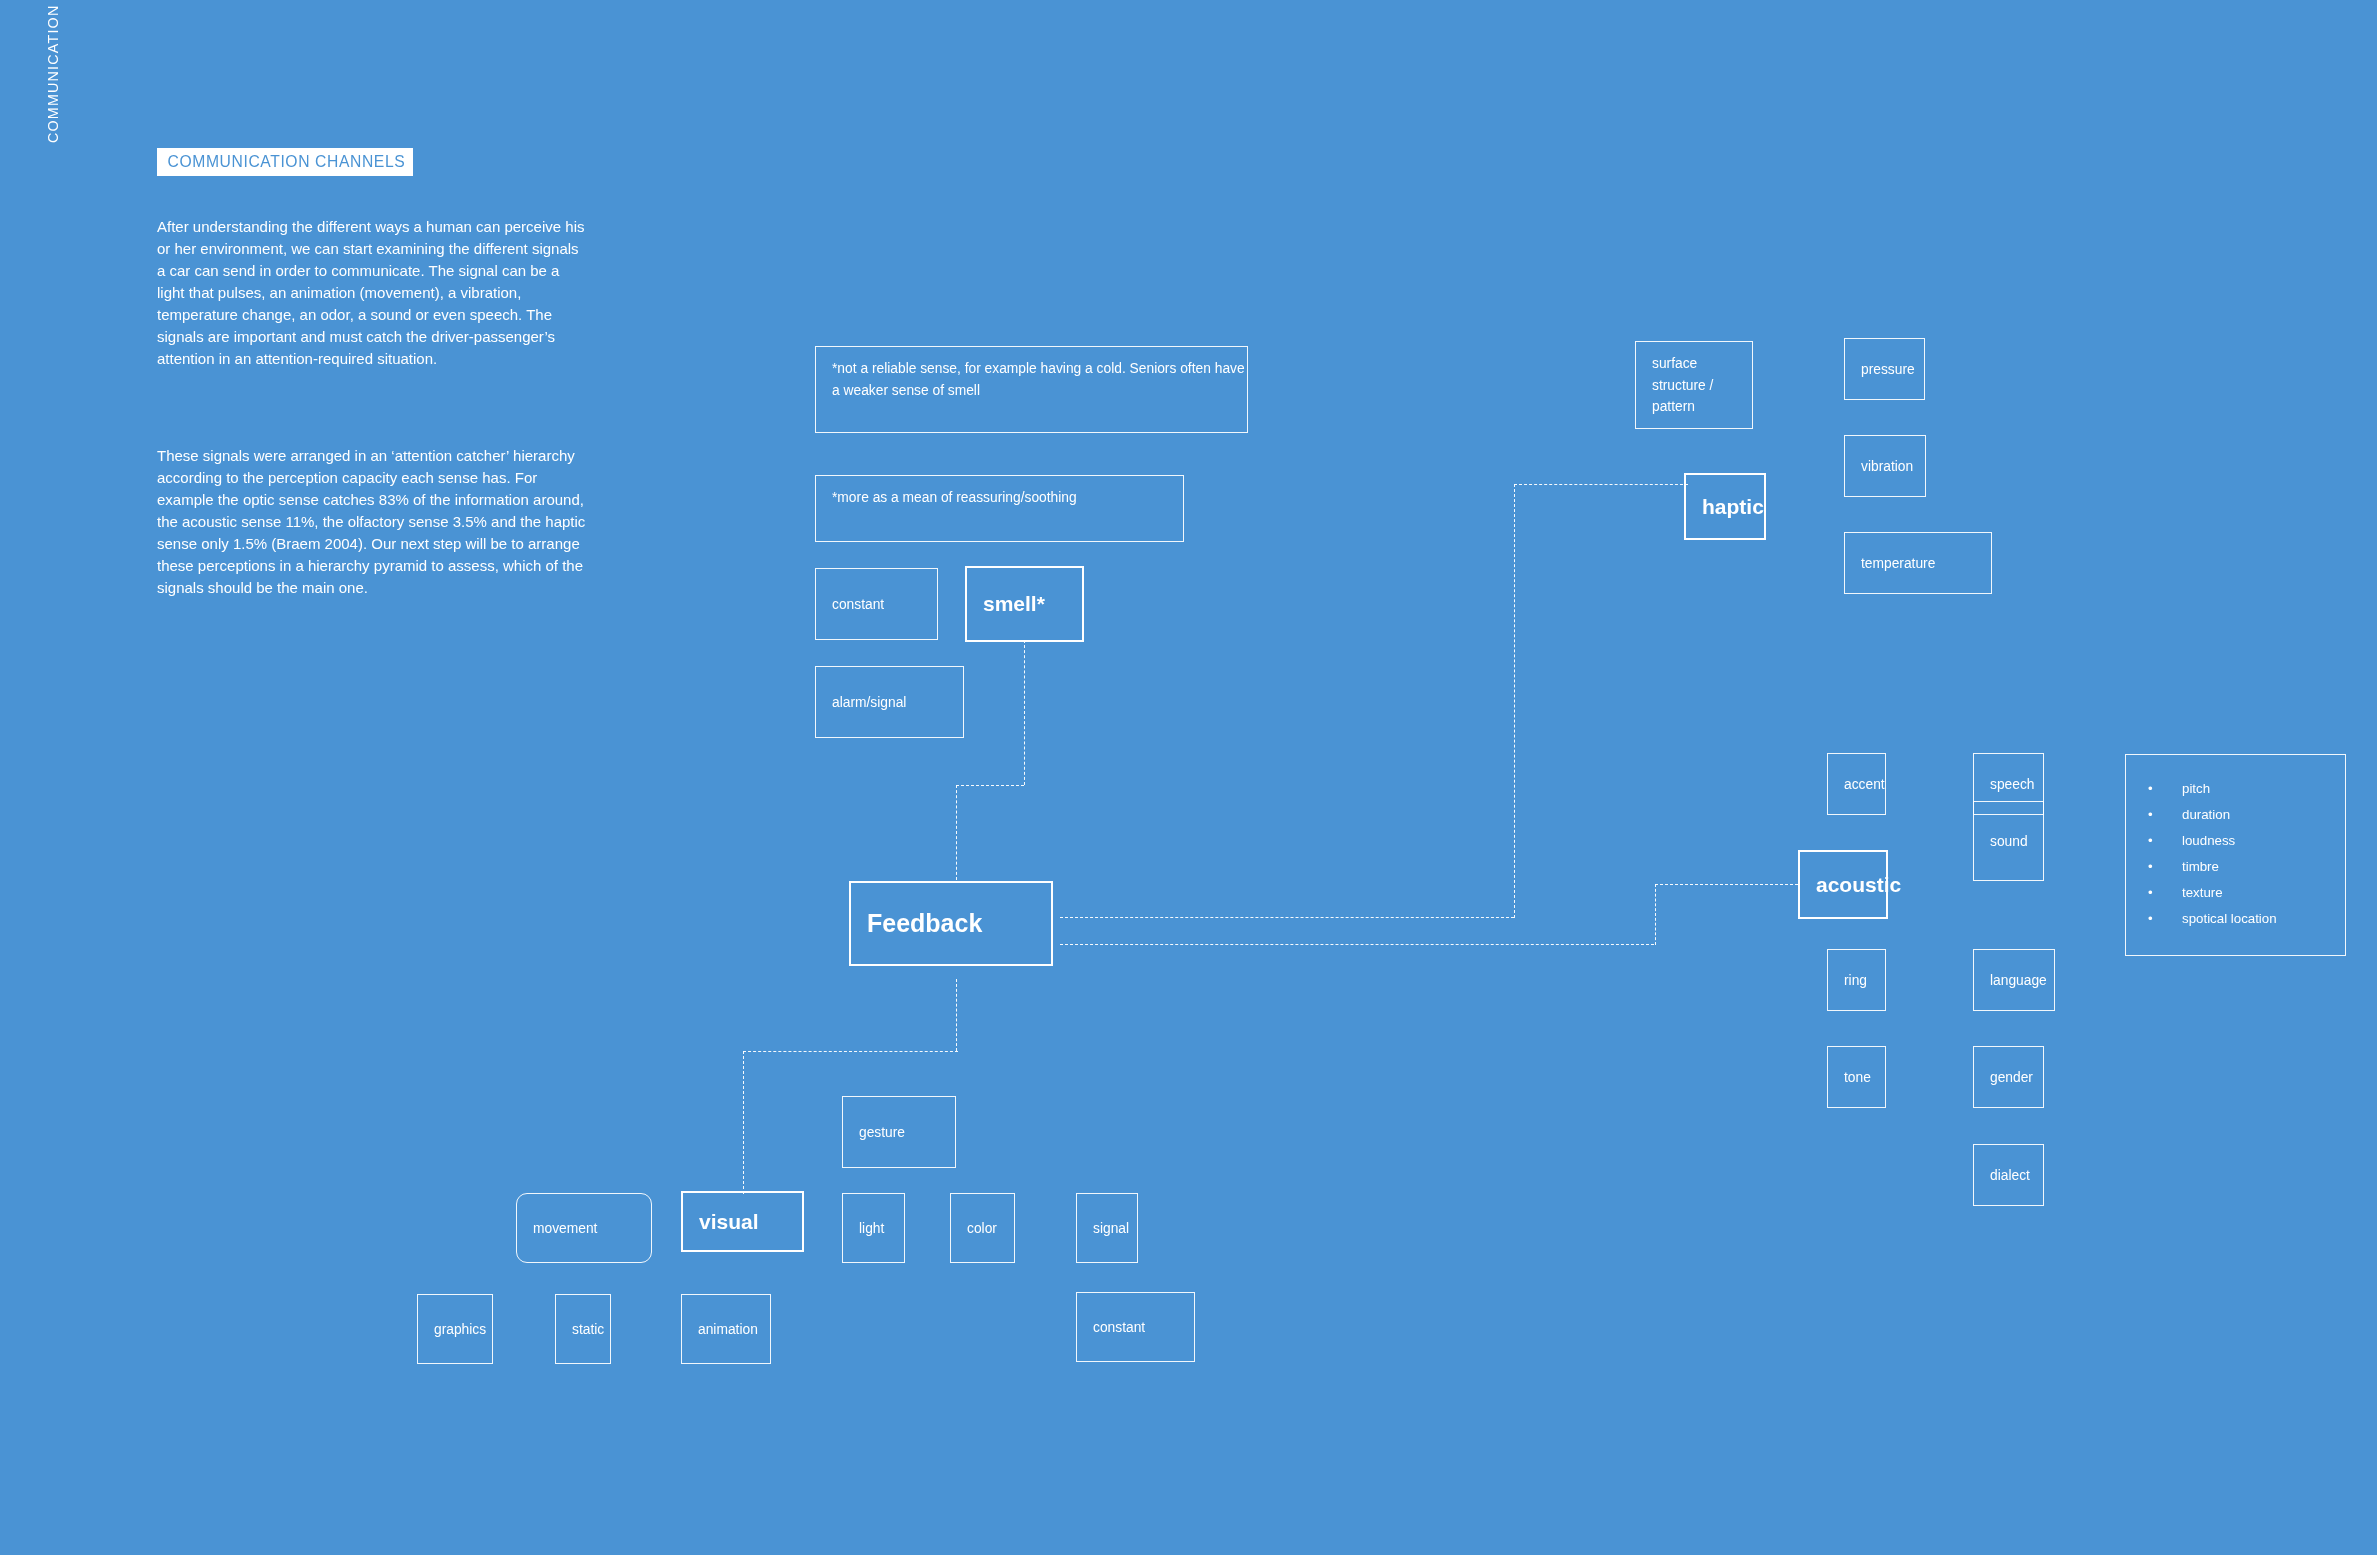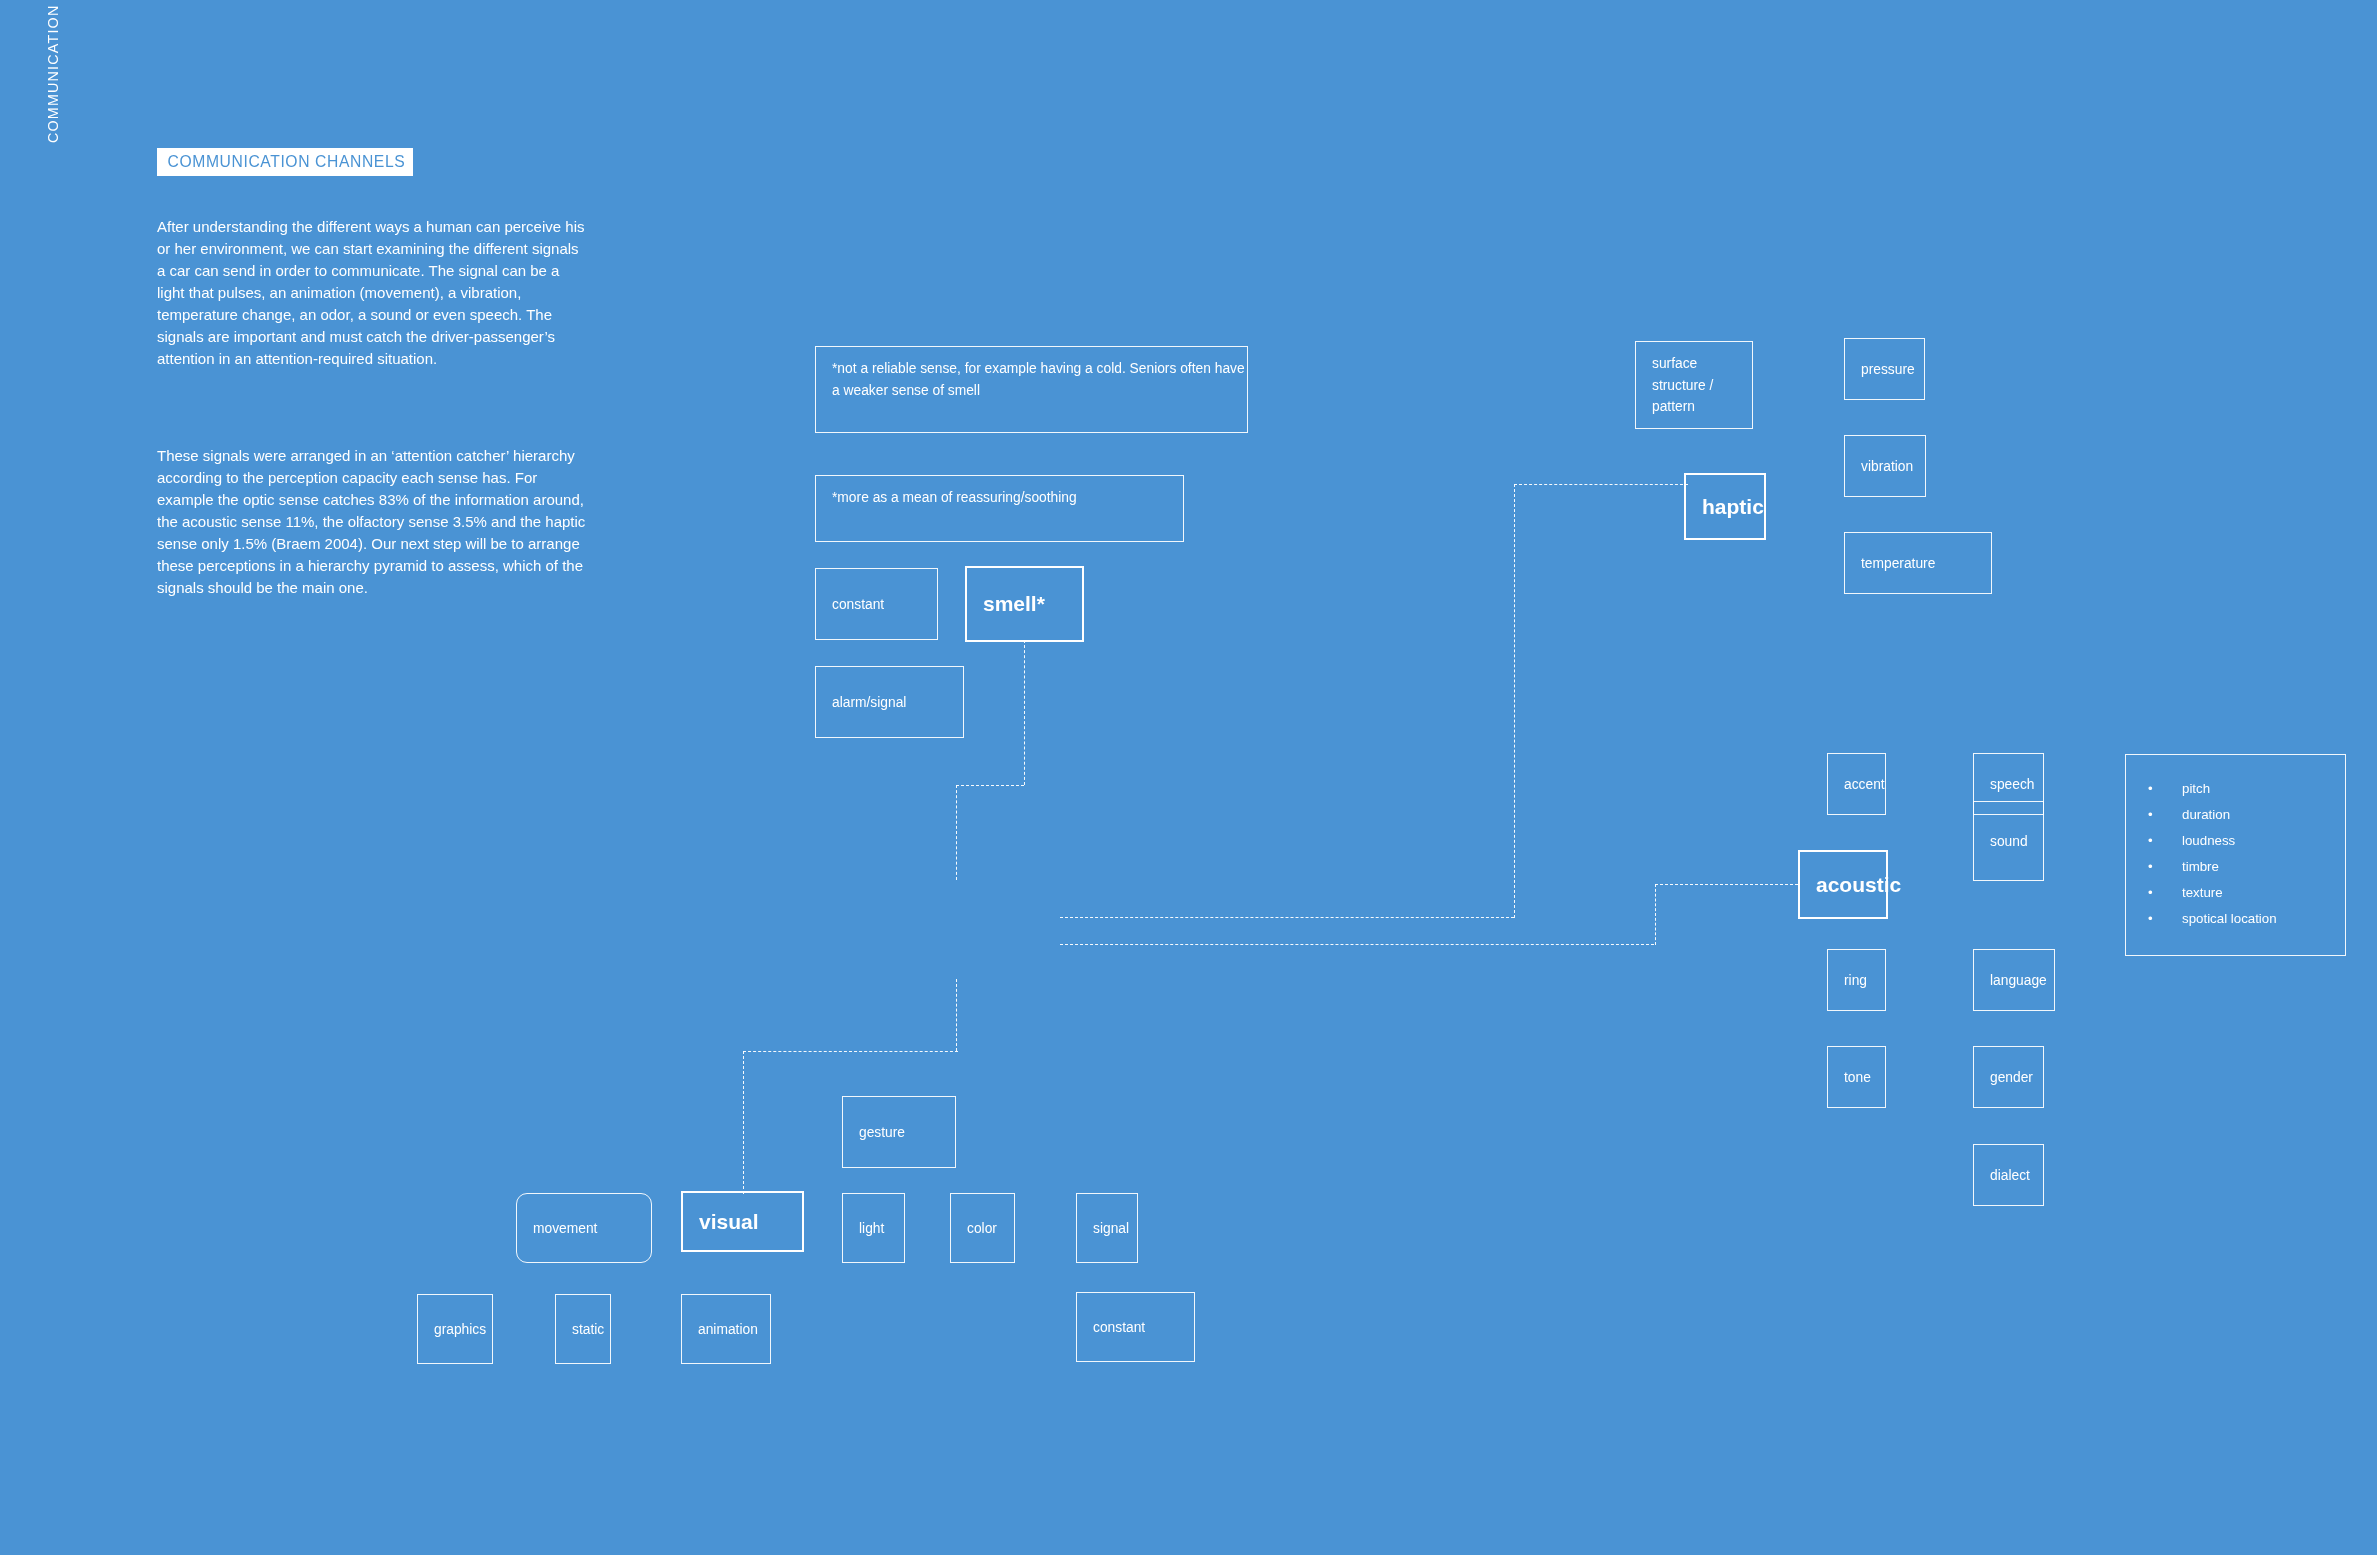--- a/index.html
+++ b/index.html
@@ -167,20 +167,21 @@
           <span class="bullet">•</span>
           <span>texture</span>
         </li>
       <li>
           <span class="bullet">•</span>
           <span>spotical location</span>
         </li>
     </ul>
   </div>
 
+  <div class="box hub-main" style="left:849px; top:881px; width:204px; height:85px;">Feedback</div>
 
   <div class="box" style="left:842px; top:1096px; width:114px; height:72px;">gesture</div>
 
   <div class="box" style="left:516px; top:1193px; width:136px; height:70px;border-radius:11px;">movement</div>
 
   <div class="box hub" style="left:681px; top:1191px; width:123px; height:61px;">visual</div>
 
   <div class="box" style="left:842px; top:1193px; width:63px; height:70px;">light</div>
 
   <div class="box" style="left:950px; top:1193px; width:65px; height:70px;">color</div>

